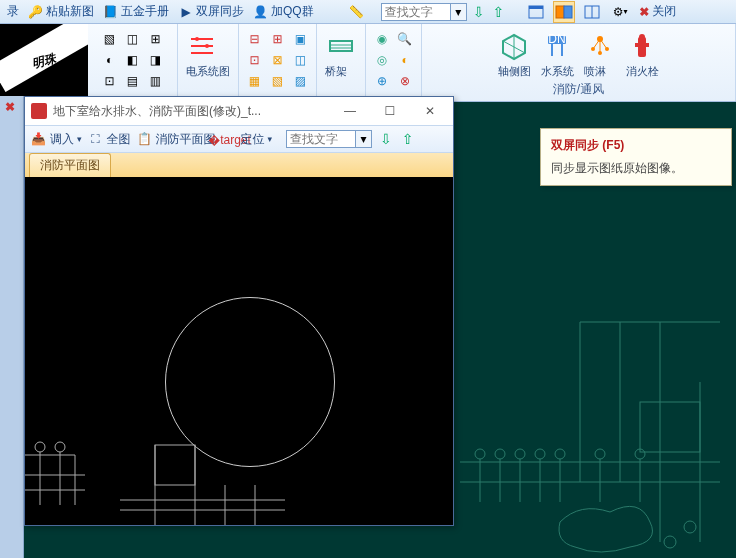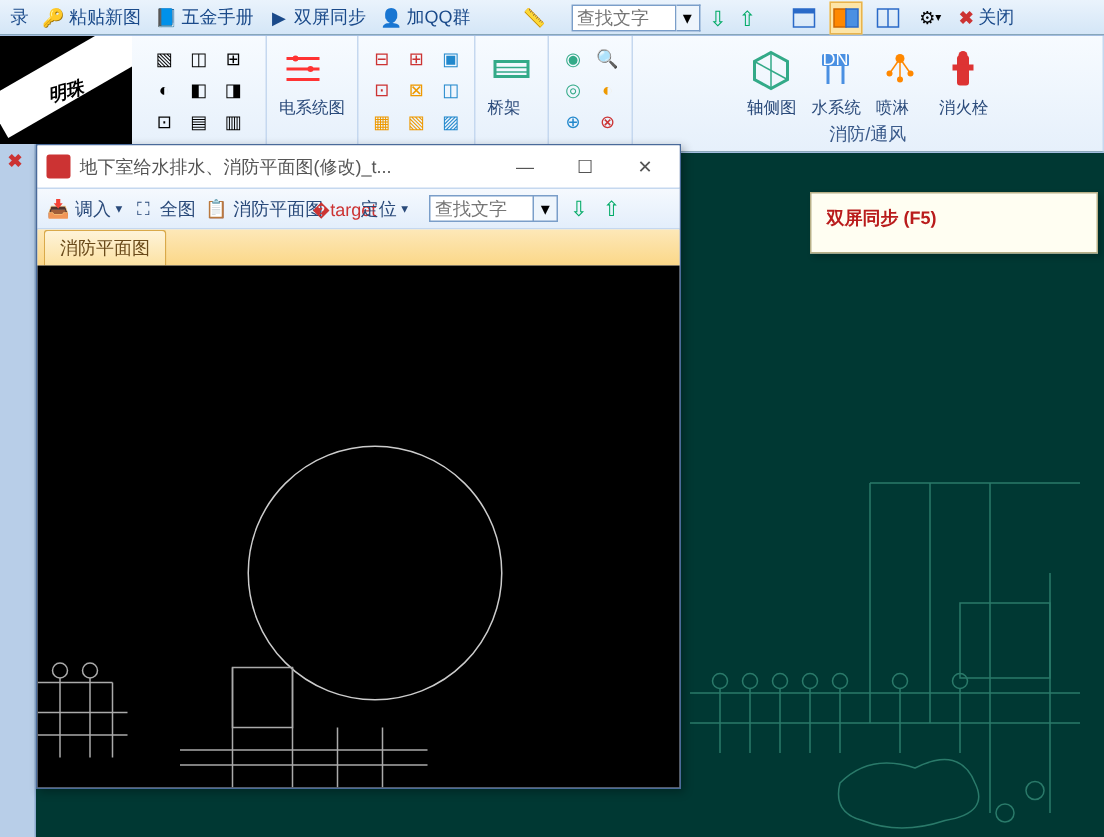--- a/index.html
+++ b/index.html
@@ -319,13 +319,14 @@
           <circle cx="35" cy="42" r="5"></circle>
         <line x1="15" y1="47" x2="15" y2="100"></line>
           <line x1="35" y1="47" x2="35" y2="100"></line>
       </g>
     </svg>
   </div>
 </div>
 
 <div class="tooltip">
   <div class="tt-title">双屏同步 (F5)</div>
+  <div class="tt-body">同步显示图纸原始图像。</div>
 </div>
 
 </body></html>

